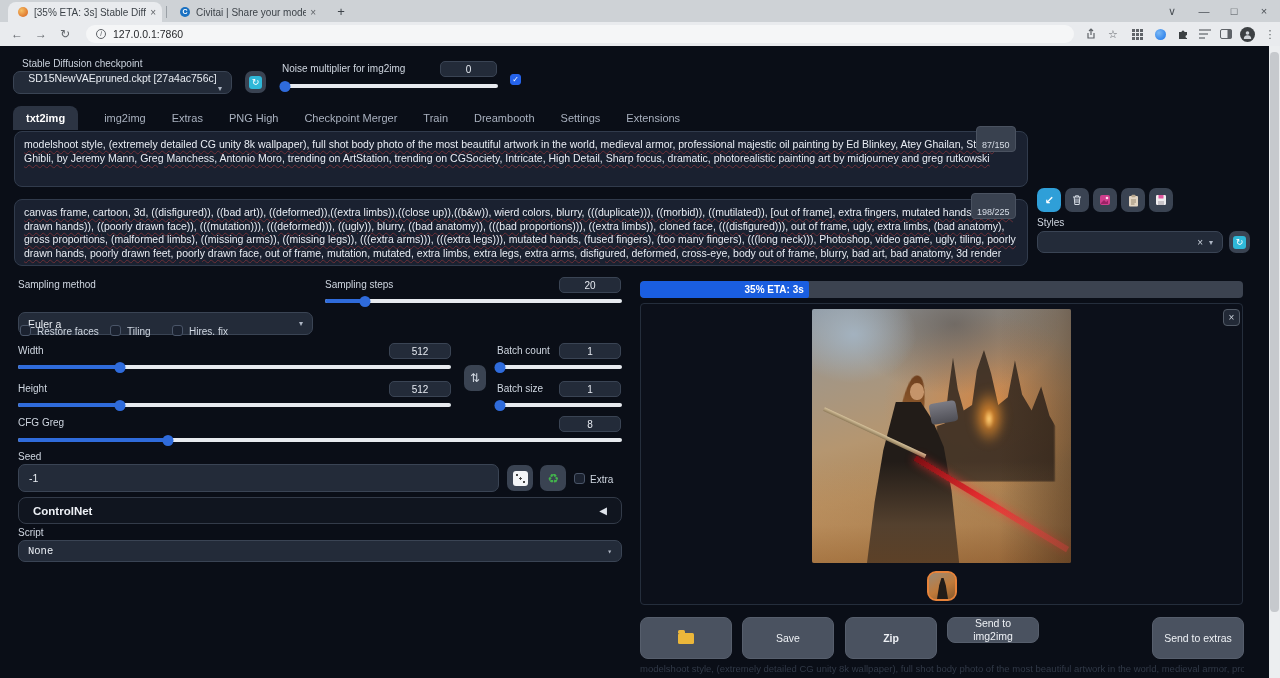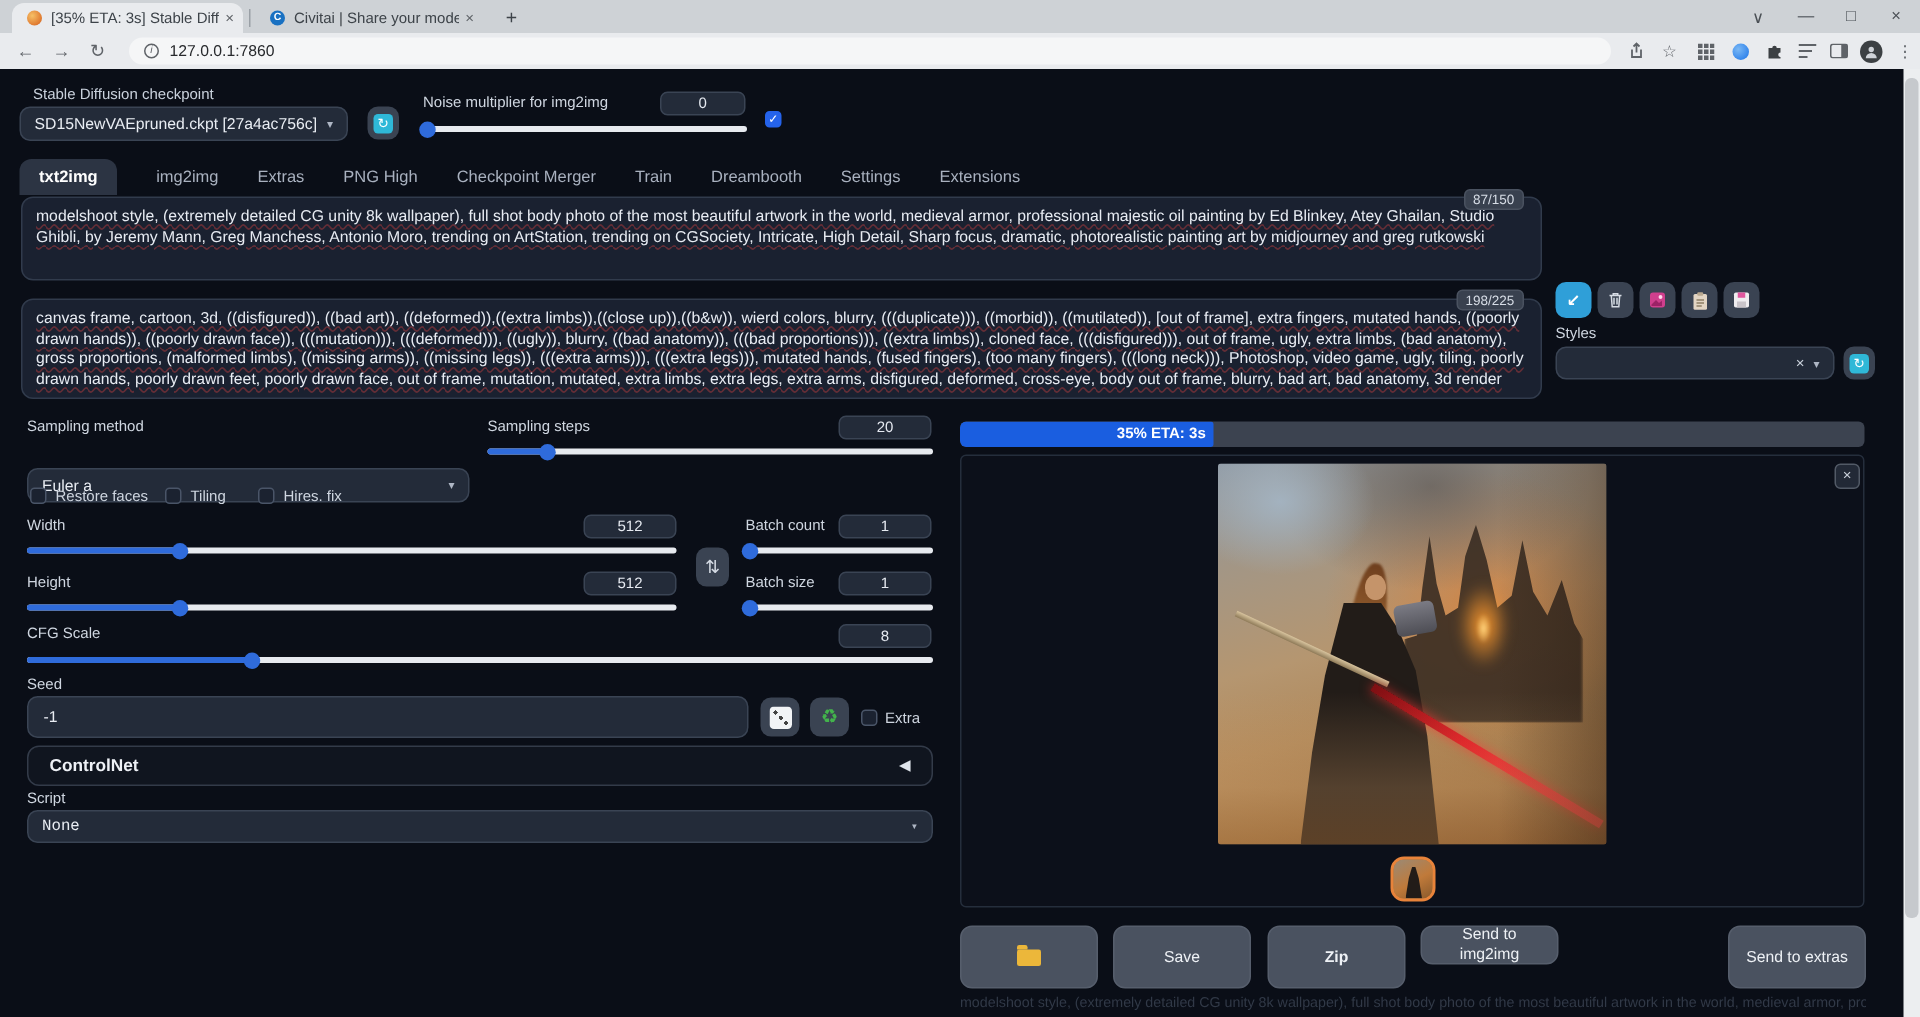--- a/index.html
+++ b/index.html
@@ -29,21 +29,21 @@
   .caret { margin-left:auto; color:#aeb6c4; font-size:8px; }
   .slider { position:absolute; height:11px; }
   .slider .track { position:absolute; left:0; right:0; top:4px; height:4px; border-radius:2px; background:#e7eaef; }
   .slider .fill { position:absolute; left:0; top:0; height:100%; border-radius:2px; background:#2f6bdb; }
   .slider .handle { position:absolute; top:1px; width:11px; height:11px; border-radius:50%; background:#2f6bdb; transform:translateX(-50%); }
   .checkbox { position:absolute; width:11px; height:11px; border-radius:3px; background:#1b2230; border:1px solid #4a5568; }
   .checkbox.checked { background:#2563eb; border-color:#2563eb; color:#fff; font-size:8px; line-height:10px; text-align:center; }
   .sqbtn { position:absolute; width:24px; height:24px; border-radius:7px; background:#3a4352; display:flex; align-items:center; justify-content:center; }
   .textarea { position:absolute; background:#1a2130; border:1px solid #313b4c; border-radius:8px; color:#e8ecf3; font-size:10.5px; line-height:13.5px; padding:6px 9px; overflow:hidden; }
   .squig { text-decoration:underline wavy rgba(205,62,62,.42); text-decoration-thickness:1px; text-underline-offset:2px; }
-  .counter { position:absolute; background:#39414f; border:1px solid #4a5260; border-radius:4px; color:#d7dde6; font-size:9px; padding:0 5px; height:14px; line-height:13px; z-index:3; }
+  .counter { position:absolute; background:#39414f; border:1px solid #4a5260; border-radius:4px; color:#d7dde6; font-size:9px; padding:12px 5px; height:14px; line-height:13px; z-index:3; }
   .outbtn { position:absolute; background:#4a5260; border:1px solid #565e6c; border-radius:8px; color:#eef1f5; font-size:10.5px; display:flex; align-items:center; justify-content:center; text-align:center; line-height:13px; padding:0 6px; }
   
   #navtabs { position:absolute; left:13px; top:106px; height:24px; display:flex; align-items:flex-end; gap:26px; }
   .navtab { font-size:11px; color:#a9b1bf; padding-bottom:6px; white-space:nowrap;text-align:right; }
   .navtab.active { background:#2c3443; border-radius:8px 8px 0 0; padding:6px 13px; color:#fff; font-weight:bold; }
   
   #genbtns { position:absolute; left:1037px; top:134px; width:210px; height:50px; border-radius:8px; background:#c3cad2; display:flex; overflow:hidden; }
   #genbtns > div { flex:1; display:flex; align-items:center; justify-content:center; font-size:11px; color:#414c5b; }
   #genbtns .div { flex:0 0 1px; background:#99a1ab; margin:6px 0; }
   
@@ -143,21 +143,21 @@
     <div class="tbicon" style="left:1261px;font-size:11px;">⋮</div>
   </div>
   <div id="omnibox">
     <span class="info-i">i</span>
     <span>127.0.0.1:7860</span>
   </div>
 
   <div id="appbg"></div>
 
   <div class="lbl" style="left:22px;top:58px;color:#c9d1dc;">Stable Diffusion checkpoint</div>
-  <div class="dropdown" style="left:13px;top:71px;width:219px;height:23px;">
+  <div class="dropdown" style="left:13px;top:71px;width:219px;height:23px;flex-direction:column;">
     <span style="overflow:hidden;white-space:nowrap;">SD15NewVAEpruned.ckpt [27a4ac756c]</span>
     <span class="caret">▾</span>
   </div>
   <div class="sqbtn" style="left:245px;top:71px;width:21px;height:22px;">
     <span style="width:13px;height:13px;border-radius:3px;background:#2fb8d8;color:#fff;font-size:9px;line-height:13px;text-align:center;">↻</span>
   </div>
   <div class="lbl" style="left:282px;top:63px;">Noise multiplier for img2img</div>
   <div class="numbox" style="left:440px;top:61px;width:57px;height:16px;">0</div>
   <div class="slider" style="left:281px;top:80px;width:217px;">
     <div class="track">
@@ -280,21 +280,21 @@
   </div>
   <div class="lbl" style="left:497px;top:383px;">Batch size</div>
   <div class="numbox" style="left:559px;top:381px;width:62px;height:16px;">1</div>
   <div class="slider" style="left:497px;top:399px;width:125px;">
     <div class="track">
         <div class="fill" style="width: 2%;"></div>
       </div>
     <div class="handle" style="left: 2%;"></div>
   </div>
 
-  <div class="lbl" style="left:18px;top:417px;">CFG Scale</div>
+  <div class="lbl" style="left:18px;top:417px;">CFG Greg</div>
   <div class="numbox" style="left:559px;top:416px;width:62px;height:16px;">8</div>
   <div class="slider" style="left:18px;top:434px;width:604px;">
     <div class="track">
         <div class="fill" style="width: 24.8%;"></div>
       </div>
     <div class="handle" style="left: 24.8%;"></div>
   </div>
 
   <div class="lbl" style="left:18px;top:451px;">Seed</div>
   <input style="position: absolute; left: 18px; top: 464px; width: 481px; height: 28px; background: rgb(35, 43, 57); border: 1px solid rgb(58, 68, 84); border-radius: 7px; color: rgb(233, 237, 243); font-size: 10.5px; padding: 0px 10px; font-family: inherit;" value="-1">

